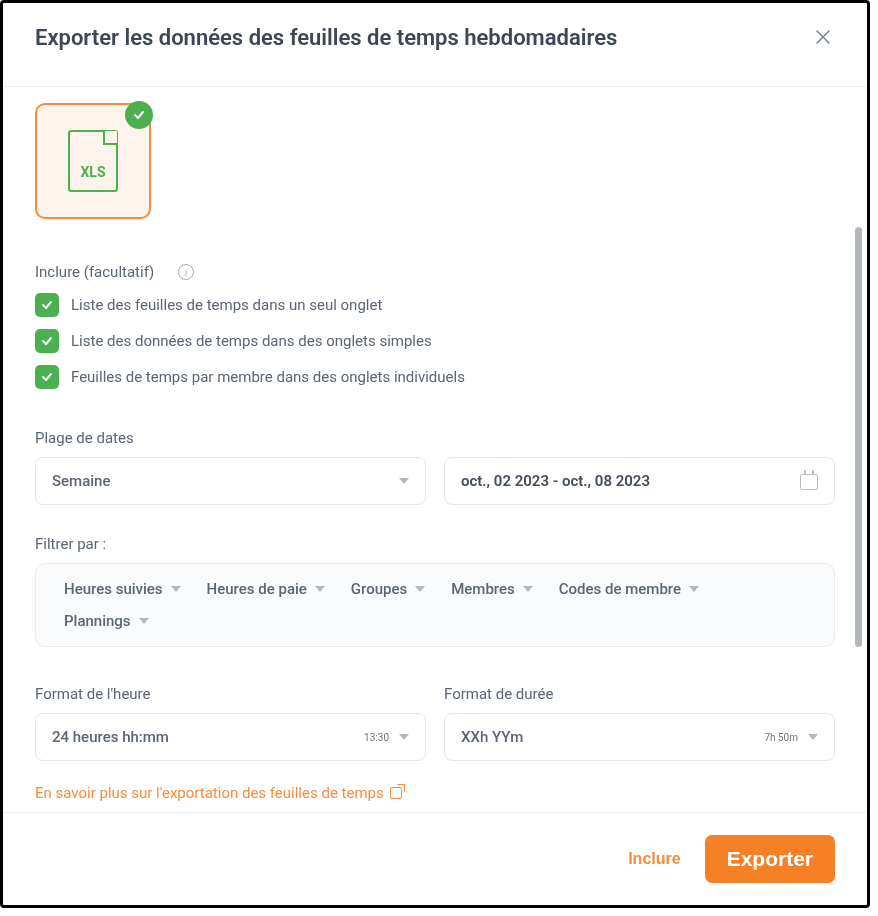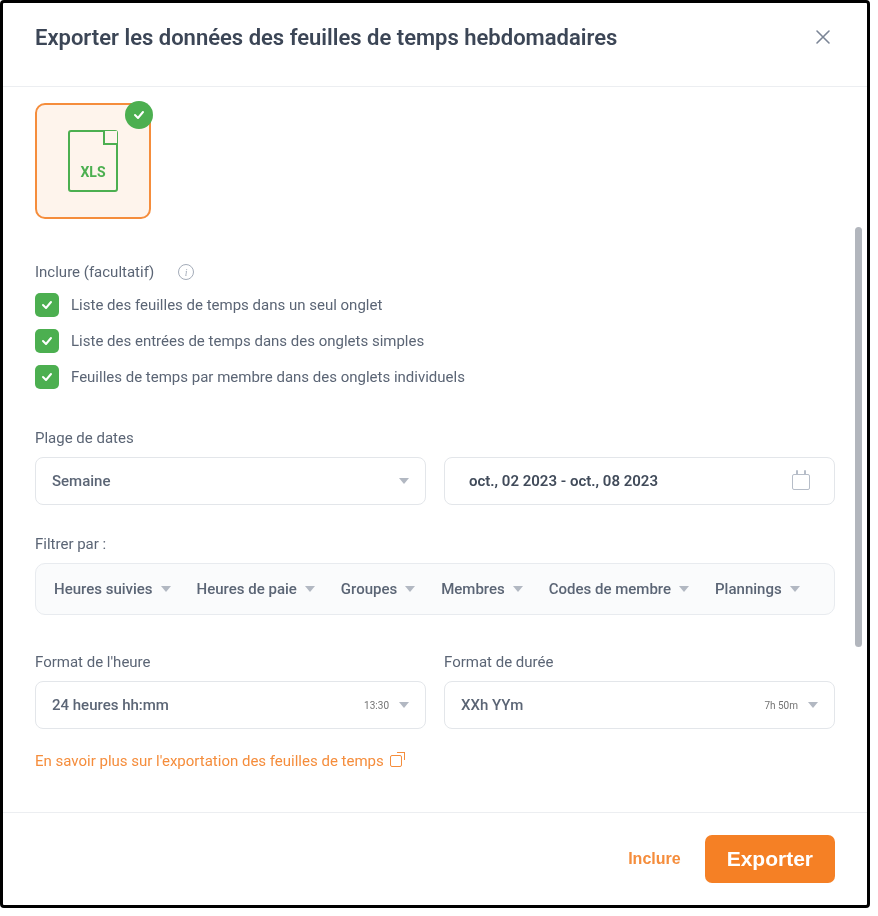--- a/index.html
+++ b/index.html
@@ -127,32 +127,32 @@
   }
   .select-box .val { font-size:15px; color:#5b6575; font-weight:500; }
   .select-box .hint { font-size:10px; color:#737373; margin-left:auto; margin-right:10px; }
   .caret-down {
     width:0; height:0; border-left:5px solid transparent; border-right:5px solid transparent;
     border-top:6px solid #b2b8c2;
   }
   .date-box {
     border:1px solid #e3e6ea; border-radius:8px;
     height:48px; display:flex; align-items:center;
-    padding:0 24px; cursor:pointer; background:#fff; gap:10px;
+    padding:0 16px; cursor:pointer; background:#fff; gap:10px;
   }
   .date-box .val { font-size:15px; color:#414b5a; font-weight:600; flex:1; }
   .cal-icon { width:18px; height:18px; position:relative; }
   .cal-icon .body { width:18px; height:16px; border:1.5px solid #b6bdc8; border-radius:2px; position:absolute; bottom:0; }
   .cal-icon .ring { position:absolute; top:-2px; width:2px; height:5px; background:#b6bdc8; border-radius:1px; }
   .cal-icon .r1 { left:4px; } .cal-icon .r2 { right:4px; }
 
   .filter-label { font-size:15px; color:#5b6575; margin-top:30px; margin-bottom:10px; }
   .filter-box {
     border:1px solid #e8ebef; border-radius:10px; background:#fafbfc;
-    padding: 16px 18px; display:flex; flex-wrap:wrap; gap: 14px 26px;
+    padding: 16px 28px; display:flex; flex-wrap:wrap; gap: 14px 26px;
   }
   .filter-chip {
     display:flex; align-items:center; gap:8px; cursor:pointer;
     font-size:15px; color:#5b6575; font-weight:500;
   }
 
   .format-row2 { display:flex; gap:18px; margin-top:38px; }
   .link-row { margin-top:22px; }
   .learn-link { color:#f58d3c; font-size:15px; text-decoration:none; display:inline-flex; align-items:center; gap:6px; cursor:pointer; }
   .ext-icon { width:12px; height:12px; border:1.5px solid #f58d3c; border-radius:2px; position:relative; }
@@ -216,21 +216,21 @@
           </svg>
       </div>
       <div class="check-text">Liste des feuilles de temps dans un seul onglet</div>
     </div>
     <div class="check-row">
       <div class="checkbox">
         <svg class="check-svg" viewBox="0 0 14 14">
             <path d="M3 7 L6 10 L11 4" stroke="#fff" stroke-width="2" fill="none" stroke-linecap="round" stroke-linejoin="round"></path>
           </svg>
       </div>
-      <div class="check-text">Liste des entrées de temps dans des onglets simples</div>
+      <div class="check-text">Liste des données de temps dans des onglets simples</div>
     </div>
     <div class="check-row">
       <div class="checkbox">
         <svg class="check-svg" viewBox="0 0 14 14">
             <path d="M3 7 L6 10 L11 4" stroke="#fff" stroke-width="2" fill="none" stroke-linecap="round" stroke-linejoin="round"></path>
           </svg>
       </div>
       <div class="check-text">Feuilles de temps par membre dans des onglets individuels</div>
     </div>
 

